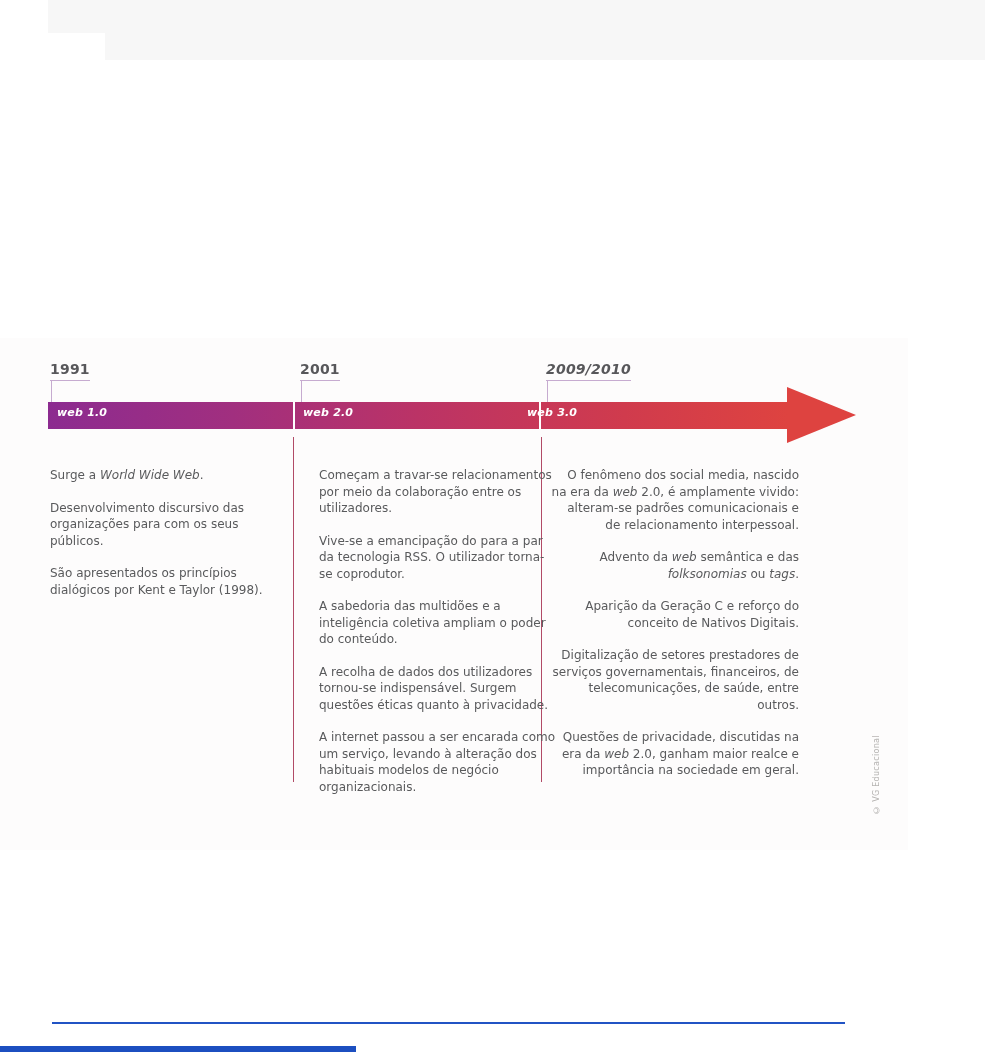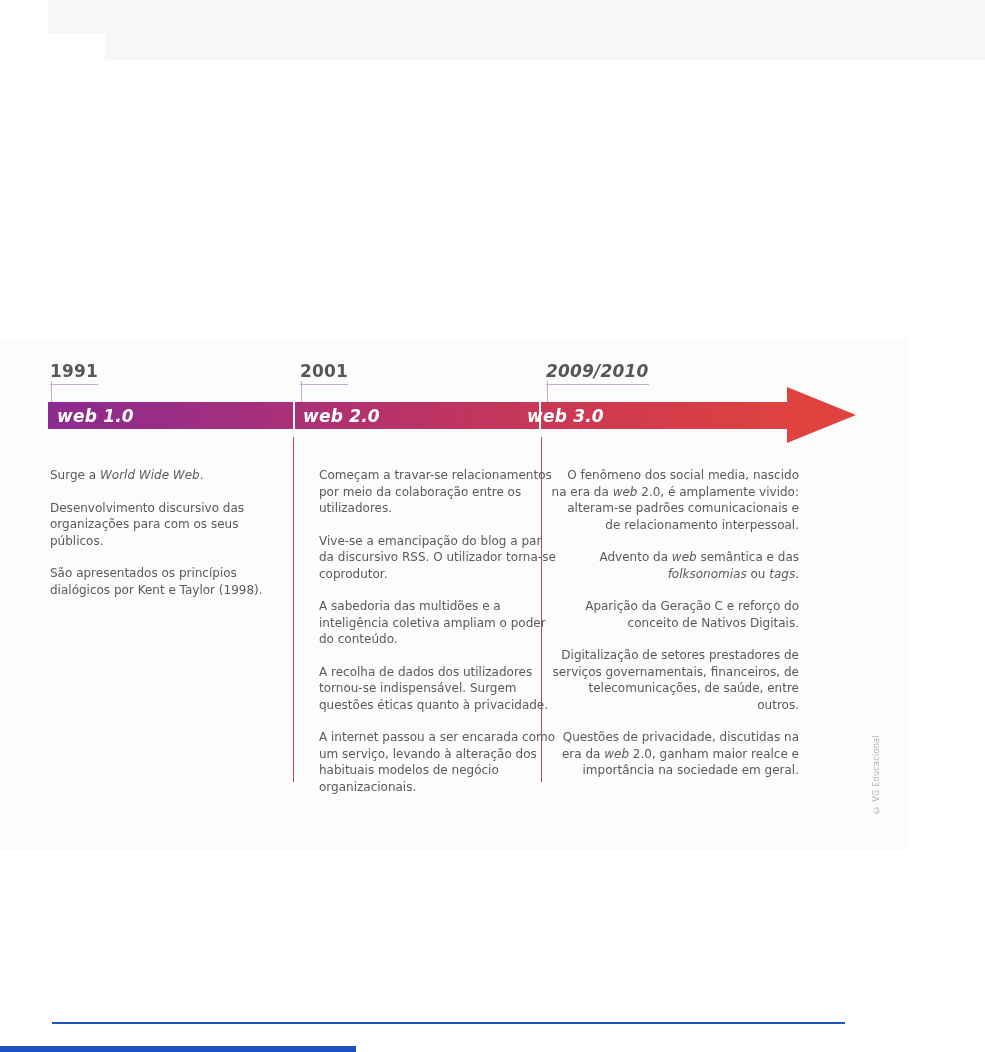--- a/index.html
+++ b/index.html
@@ -14,21 +14,21 @@
   .top-bar{position:absolute;background:#f7f7f7;}
   .top-bar-a{left:48px;top:0;width:937px;height:33px;}
   .top-bar-b{left:105px;top:33px;width:880px;height:27px;}
 
   
   .diagram-bg{position:absolute;left:0;top:338px;width:908px;height:512px;background:#fdfcfc;}
 
   
   .date{
     position:absolute;top:361px;
-    font-size:17px;font-weight:600;color:#57575a;
+    font-size:14px;font-weight:600;color:#57575a;
     padding-bottom:3px;border-bottom:1px solid #c6abd0;
     letter-spacing:.2px;
   }
   .date-1{left:50px;}
   .date-2{left:300px;}
   .date-3{left:546px;font-style:italic;}
   .connector{position:absolute;top:381px;width:1px;height:21px;background:#c6abd0;}
   .connector-1{left:51px;}
   .connector-2{left:301px;}
   .connector-3{left:547px;}
@@ -42,21 +42,21 @@
   .bar-divider-1{left:293px;}
   .bar-divider-2{left:539px;}
   .arrow-head{
     position:absolute;left:787px;top:387px;width:0;height:0;
     border-top:28px solid transparent;
     border-bottom:28px solid transparent;
     border-left:69px solid #de4340;
   }
   .bar-label{
     position:absolute;top:406px;
-    font-size:17px;font-weight:700;font-style:italic;color:#ffffff;
+    font-size:11px;font-weight:700;font-style:italic;color:#ffffff;
     letter-spacing:.2px;
   }
   .bar-label i{font-style:italic;}
   .bar-label-1{left:57px;}
   .bar-label-2{left:303px;}
   .bar-label-3{left:527px;}
 
   
   .col-divider{position:absolute;top:437px;width:1px;height:345px;background:#b14a66;}
   .col-divider-1{left:293px;}
@@ -115,21 +115,21 @@
     <div class="col-divider col-divider-2"></div>
 
     <div class="col col-1">
       <p class="para">Surge a <i>World Wide Web</i>.</p>
       <p class="para">Desenvolvimento discursivo das organizações para com os seus públicos.</p>
       <p class="para">São apresentados os princípios dialógicos por Kent e Taylor (1998).</p>
     </div>
 
     <div class="col col-2">
       <p class="para">Começam a travar-se relacionamentos por meio da colaboração entre os utilizadores.</p>
-      <p class="para">Vive-se a emancipação do blog a par da discursivo RSS. O utilizador torna-se coprodutor.</p>
+      <p class="para">Vive-se a emancipação do para a par da tecnologia RSS. O utilizador torna-se coprodutor.</p>
       <p class="para">A sabedoria das multidões e a inteligência coletiva ampliam o poder do conteúdo.</p>
       <p class="para">A recolha de dados dos utilizadores tornou-se indispensável. Surgem questões éticas quanto à privacidade.</p>
       <p class="para">A internet passou a ser encarada como um serviço, levando à alteração dos habituais modelos de negócio organizacionais.</p>
     </div>
 
     <div class="col col-3">
       <p class="para">O fenômeno dos social media, nascido na era da <i>web</i> 2.0, é amplamente vivido: alteram-se padrões comunicacionais e de relacionamento interpessoal.</p>
       <p class="para">Advento da <i>web</i> semântica e das <i>folksonomias</i> ou <i>tags</i>.</p>
       <p class="para">Aparição da Geração C e reforço do conceito de Nativos Digitais.</p>
       <p class="para">Digitalização de setores prestadores de serviços governamentais, financeiros, de telecomunicações, de saúde, entre outros.</p>

